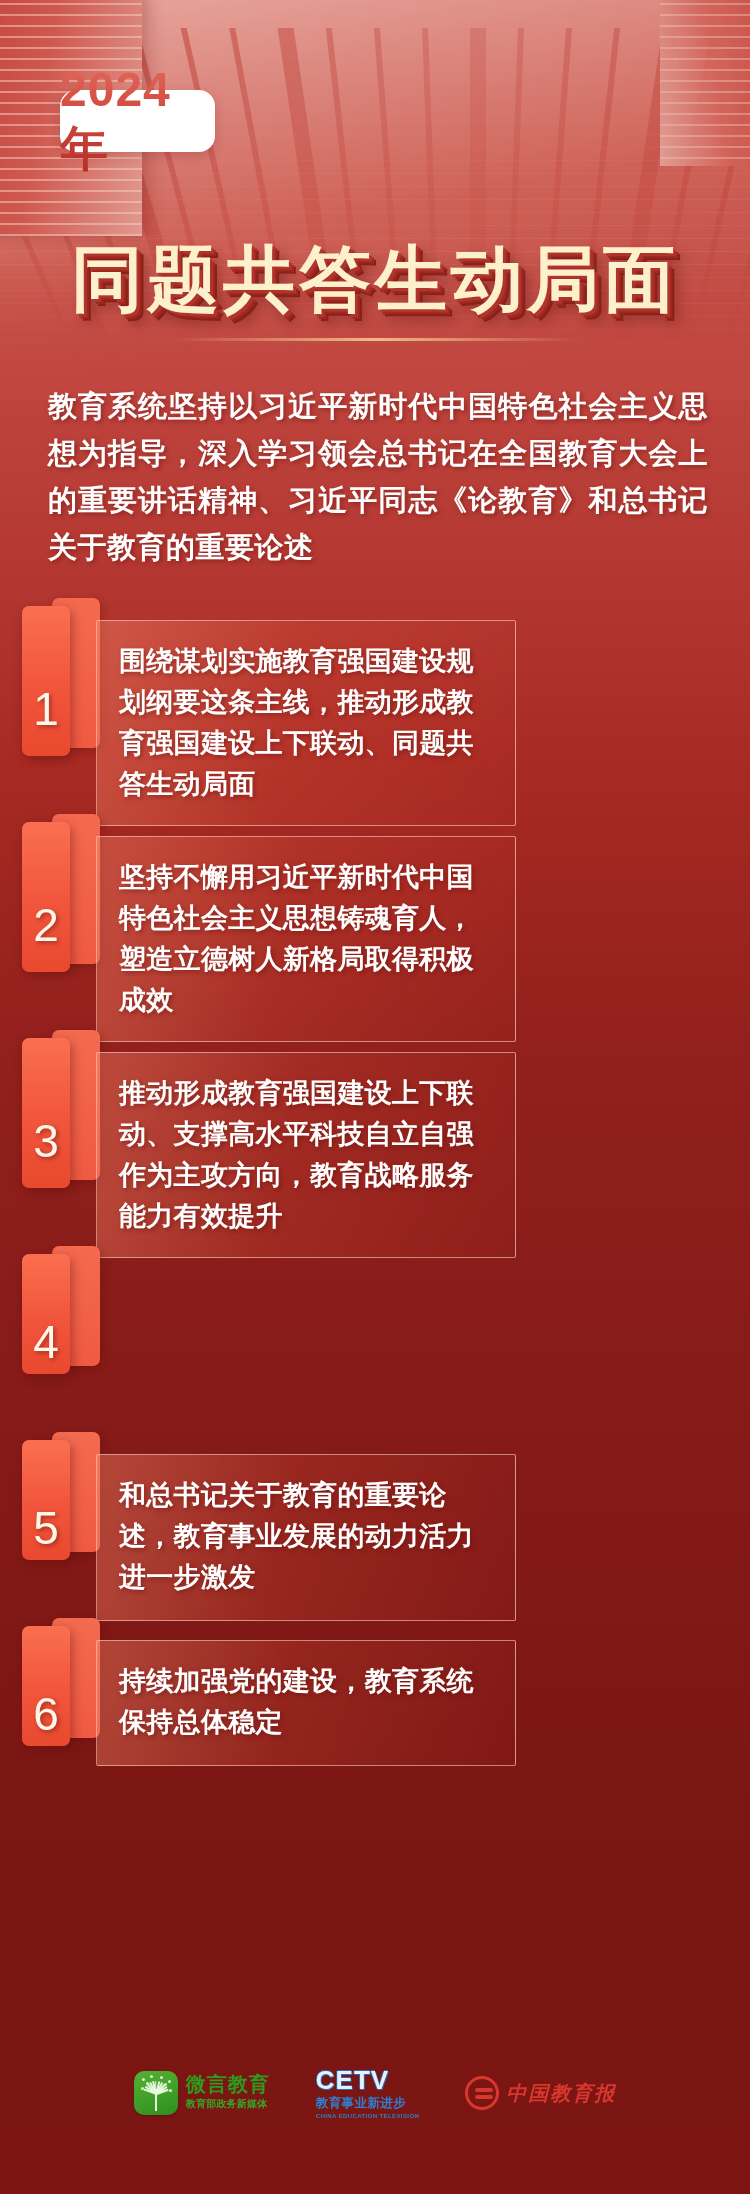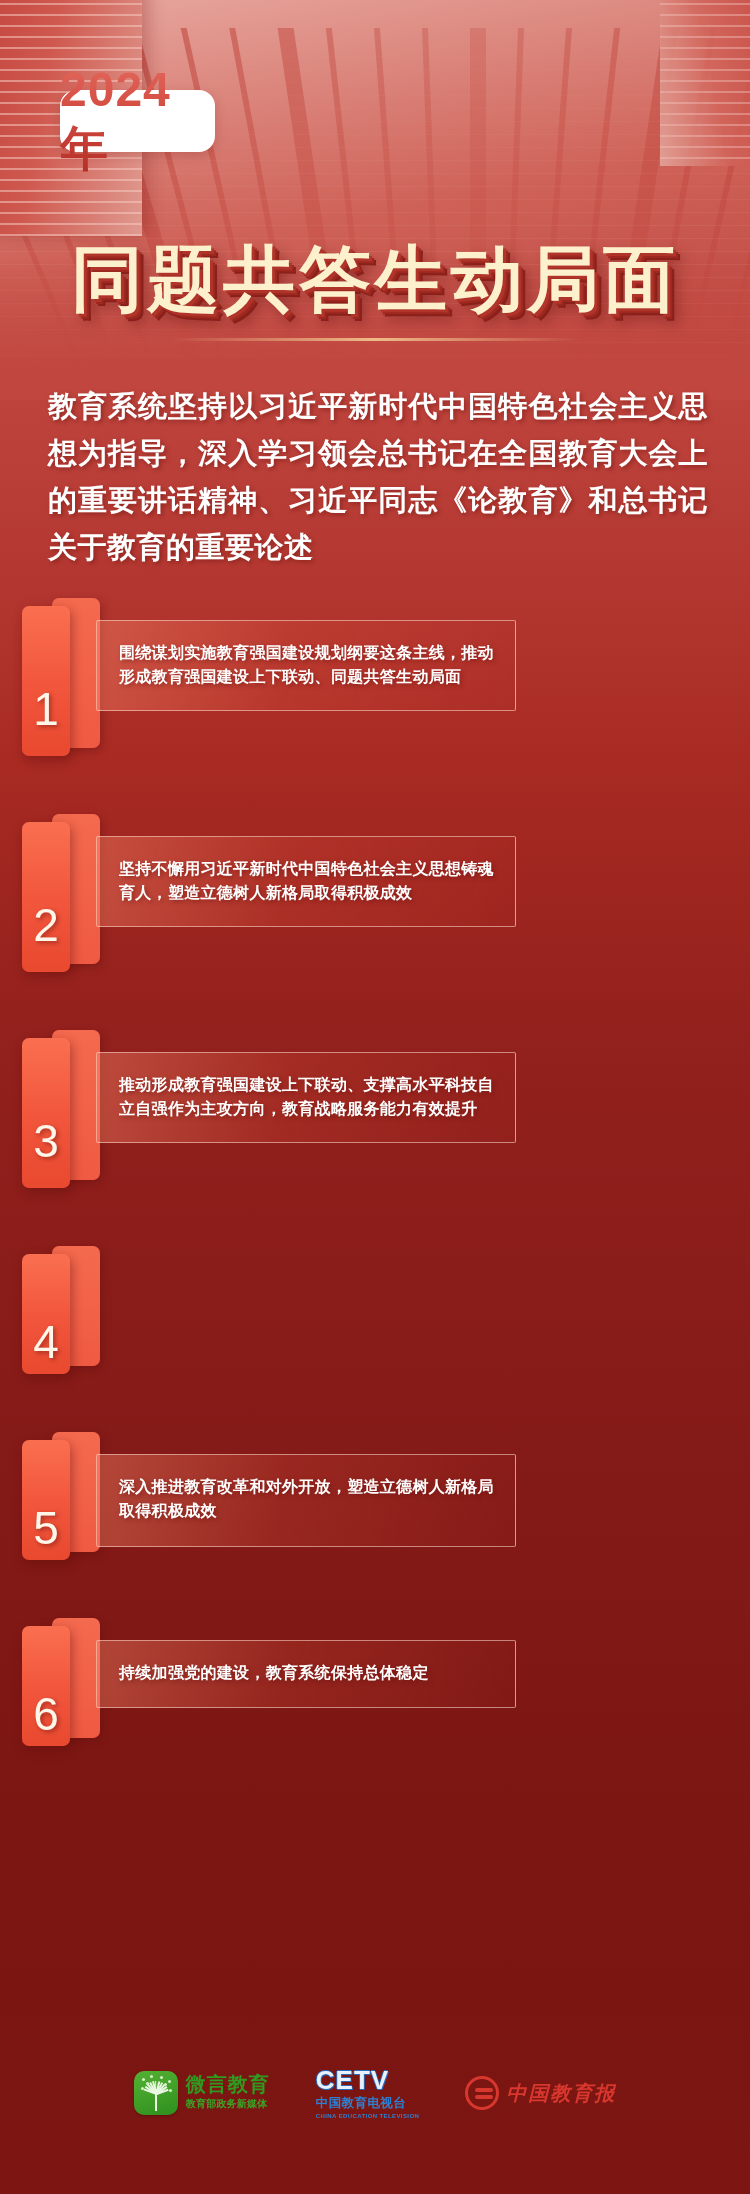--- a/index.html
+++ b/index.html
@@ -132,21 +132,21 @@
   }
 
   
   .item .card {
     position:absolute; left:96px; top:22px; width:418px;
     border:1px solid rgba(255,222,210,.55);
     background:linear-gradient(100deg, rgba(255,140,110,.40) 0%, rgba(236,92,68,.20) 45%, rgba(205,58,44,.05) 100%);
     border-radius:2px;
   }
   .item .card .txt {
-    color:#ffffff; font-size:16px; font-weight:bold; line-height:1.52;
+    color:#ffffff; font-size:27px; font-weight:bold; line-height:1.52;
     letter-spacing:.3px; text-shadow:2px 2px 4px rgba(105,16,13,.55);
   }
 
   
   .item.h3 .plate-back { height:150px; }
   .item.h3 .plate-front{ height:150px; }
   .item.h3 .card       { padding:20px 18px 20px 22px; }
   .item.h3 .numwrap    { height:170px; }
   .item.h3             { height:196px; }
 
@@ -375,21 +375,21 @@
         </div>
       </div>
       <div class="item h2">
         <div class="numwrap">
           <div class="plate-back"></div>
           <div class="plate-front">
             <span class="num">5</span>
           </div>
         </div>
         <div class="card">
-          <div class="txt">深入推进教育改革和对外开放，塑造立德树人新格局取得积极成效</div>
+          <div class="txt">和总书记关于教育的重要论述，教育事业发展的动力活力进一步激发</div>
         </div>
       </div>
       <div class="item h2">
         <div class="numwrap">
           <div class="plate-back"></div>
           <div class="plate-front">
             <span class="num">6</span>
           </div>
         </div>
         <div class="card">
@@ -425,21 +425,21 @@
         </div>
       <div class="txts">
         <div class="t1">微言教育</div>
         <div class="t2">教育部政务新媒体</div>
       </div>
     </div>
 
     <div class="logo lg2">
       <div>
         <div class="t1">CETV</div>
-        <div class="t2">中国教育电视台</div>
+        <div class="t2">教育事业新进步</div>
         <div class="t3">CHINA EDUCATION TELEVISION</div>
       </div>
     </div>
 
     <div class="logo lg3">
       <div class="mark"></div>
       <div class="t1">中国教育报</div>
     </div>
 
   </div>

